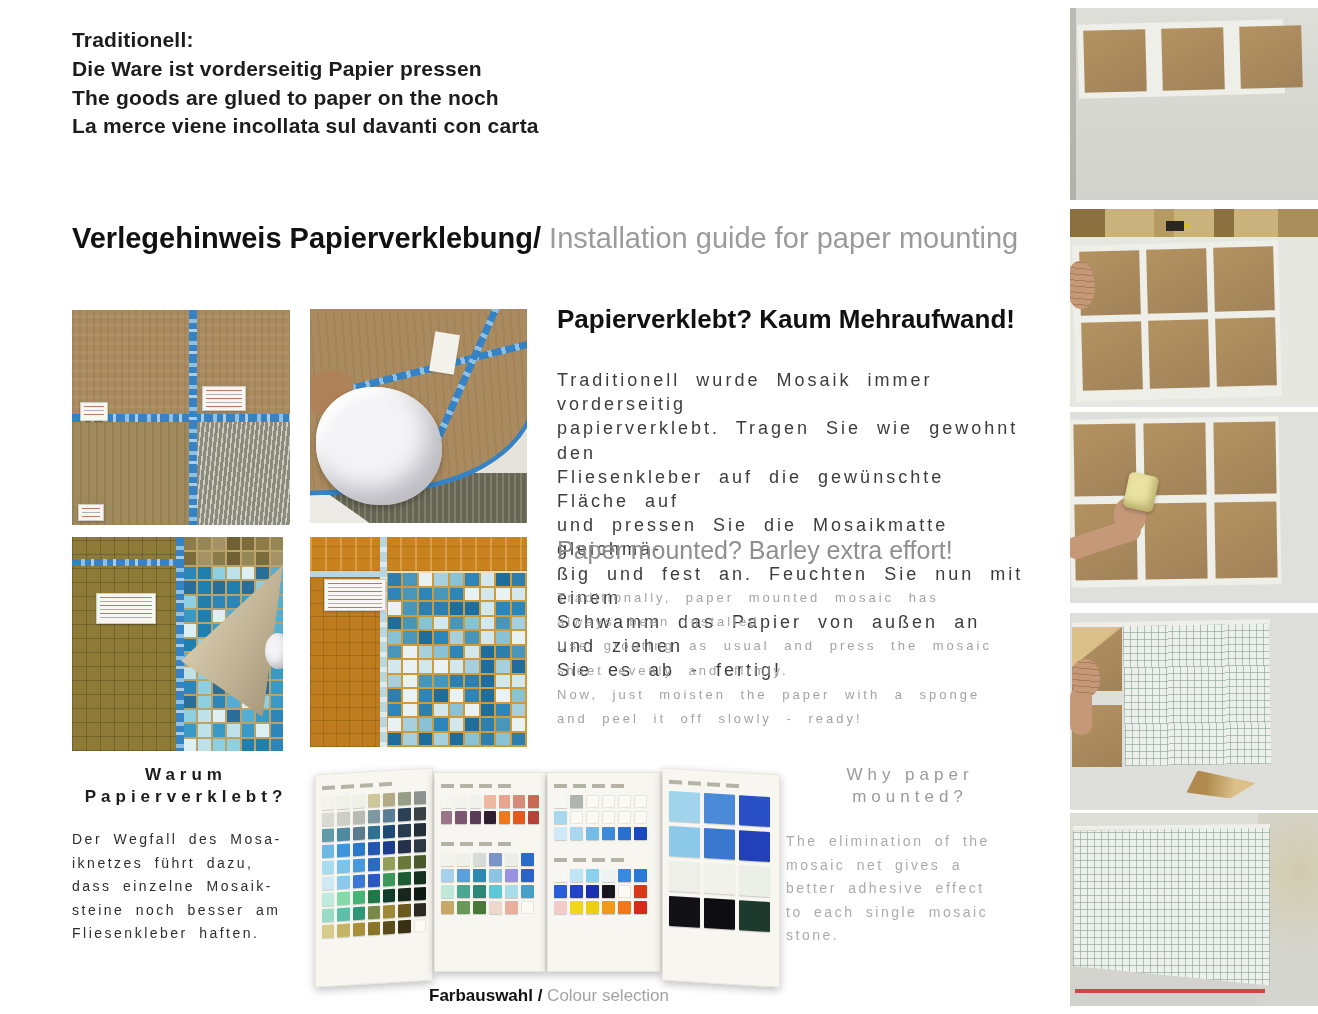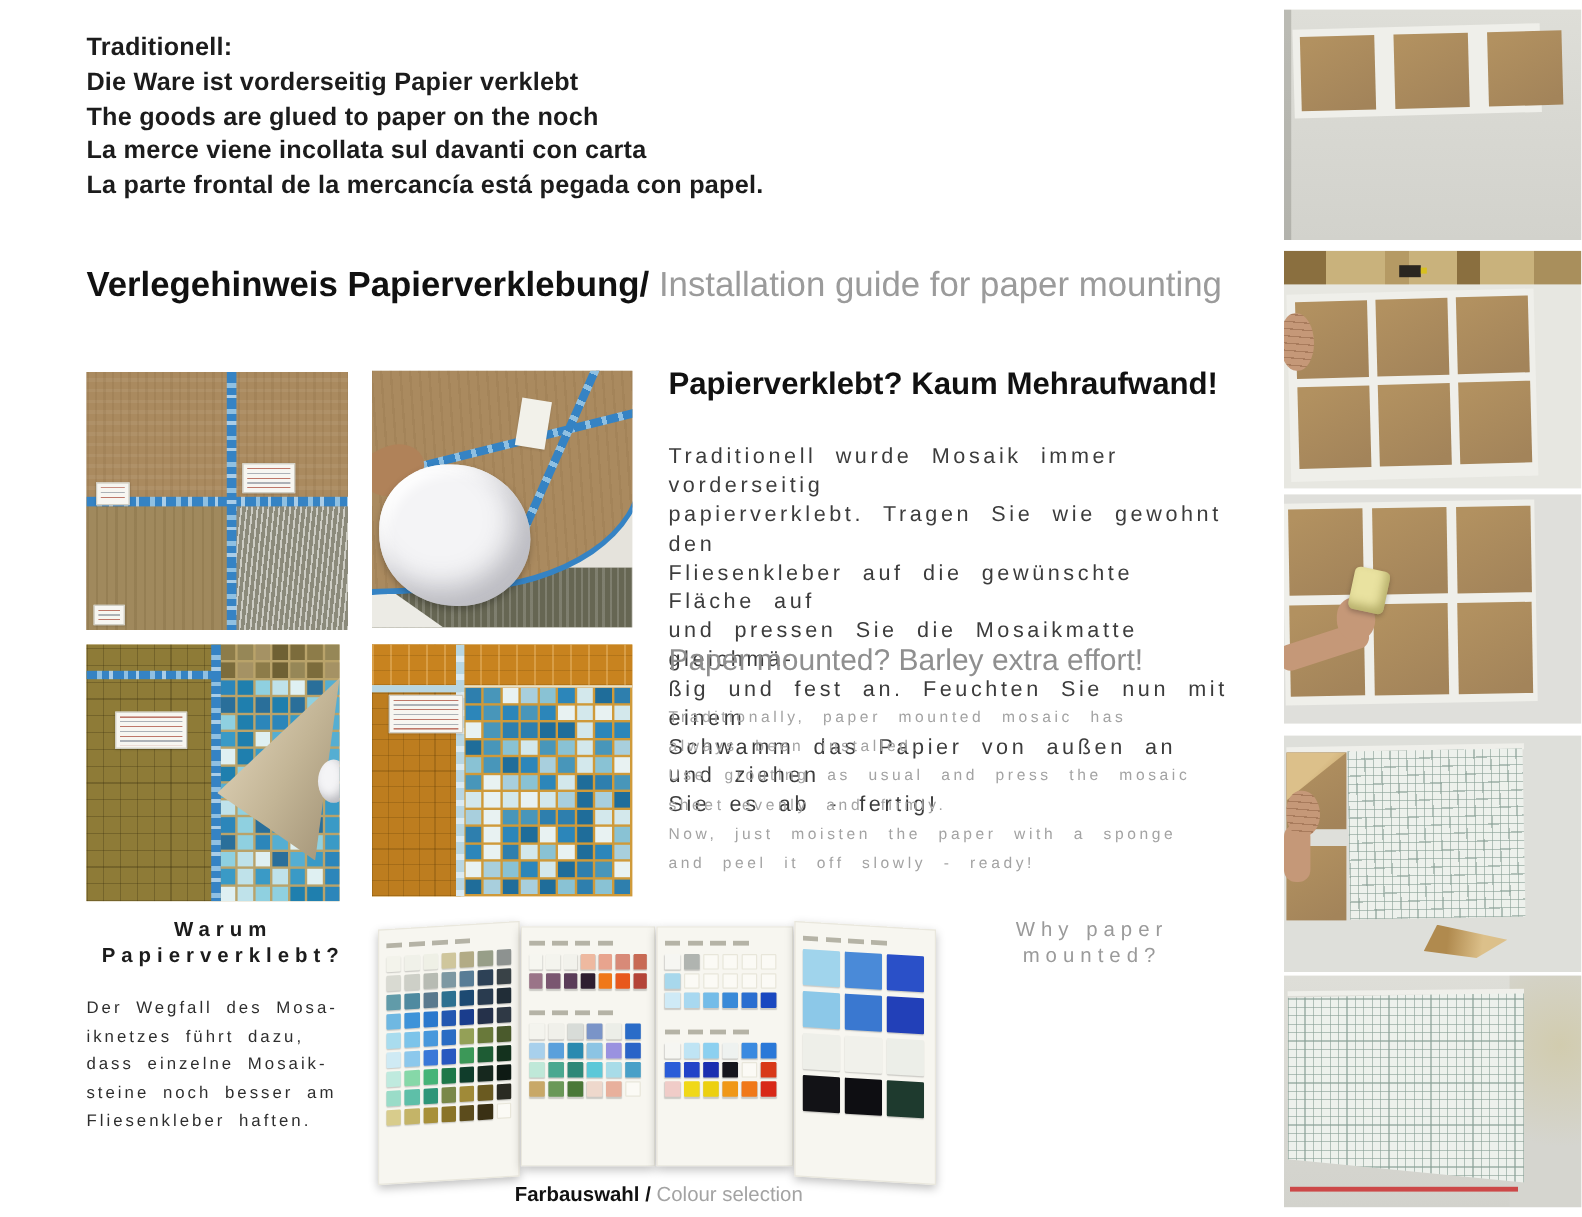--- a/index.html
+++ b/index.html
@@ -145,24 +145,23 @@
   .fp4 .fan-cell{width:31px;height:30px;}
   .fp4 .fan-row{gap:4px;margin-bottom:5px;}
 </style>
 </head>
 <body>
 
 <div class="page">
 
   <div class="info">
     <div>Traditionell:</div>
-    <div>Die Ware ist vorderseitig Papier verklebt</div>
+    <div>Die Ware ist vorderseitig Papier pressen</div>
     <div>The goods are glued to paper on the noch</div>
     <div>La merce viene incollata sul davanti con carta</div>
-    <div>La parte frontal de la mercancía está pegada con papel.</div>
   </div>
 
   <div class="title">
     <span class="t-de">Verlegehinweis Papierverklebung/</span><span class="t-en"> Installation guide for paper mounting</span>
   </div>
 
   <div class="photo p1">
     <div class="p1-bl"></div>
     <div class="p1-adh"></div>
     <div class="tape-h" style="left:0;top:104px;width:100%;"></div>
@@ -438,20 +437,25 @@
 
   <div class="warum-h pre">Warum
 Papierverklebt?</div>
   <div class="warum-b pre">Der Wegfall des Mosa-
 iknetzes führt dazu,
 dass einzelne Mosaik-
 steine noch besser am
 Fliesenkleber haften.</div>
   <div class="why-h pre">Why paper
 mounted?</div>
+  <div class="why-b pre">The elimination of the
+mosaic net gives a
+better adhesive effect
+to each single mosaic
+stone.</div>
 
   <div class="fan">
     <div class="fan-panel fp1">
       <div class="fan-head"></div>
       <div>
           <div class="fan-row">
             <span class="fan-cell" style="background: rgb(243, 243, 235);"></span>
             <span class="fan-cell" style="background: rgb(240, 241, 233);"></span>
             <span class="fan-cell" style="background: rgb(239, 240, 230);"></span>
             <span class="fan-cell" style="background: rgb(207, 198, 156);"></span>

